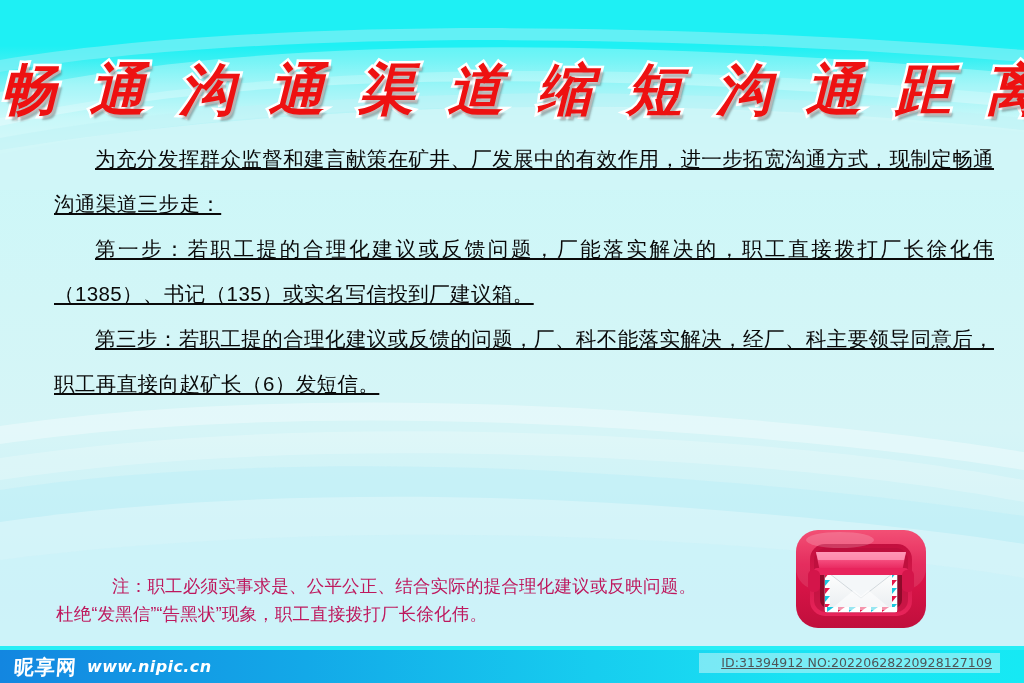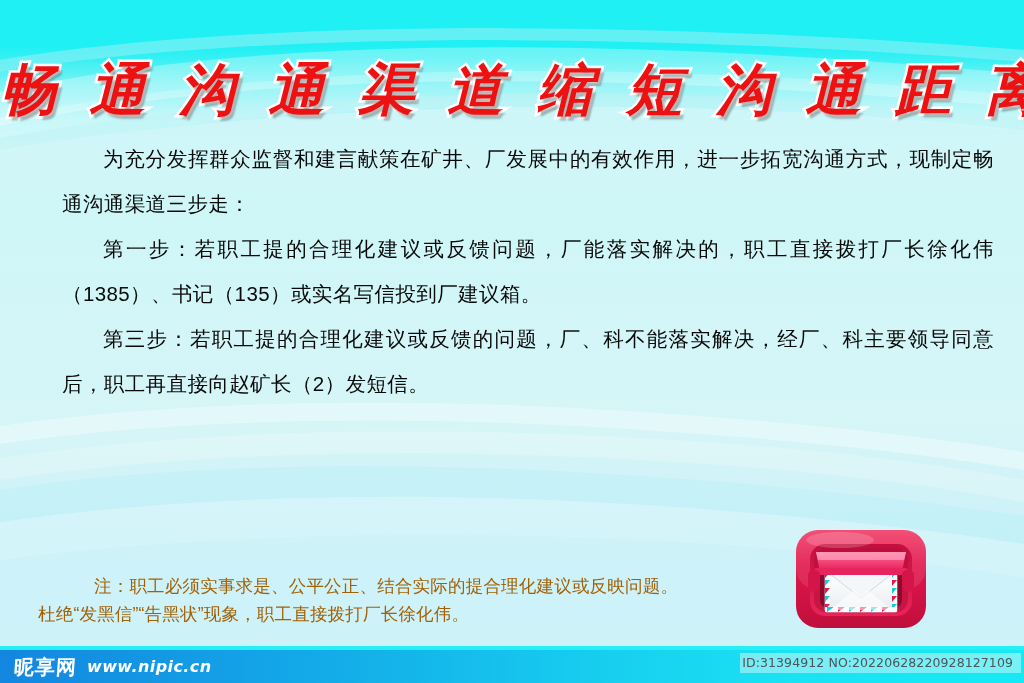--- a/index.html
+++ b/index.html
@@ -82,32 +82,33 @@
     width: 948px;
     z-index: 4;
     color: #0a0a0a;
     font-size: 20.5px;
     line-height: 45px;
     text-align: justify;
     text-justify: inter-ideograph;
     letter-spacing: 0.4px;
   }
   .body-text p {
-    margin: 0 0 0 16px;
+    margin: 0 0 0 8px;
     text-indent: 2em;
+    text-decoration: underline;
   }
 
   
   .note {
     position: absolute;
-    left: 38px;
+    left: 56px;
     top: 572px;
     width: 760px;
     z-index: 4;
-    color: #a16207;
+    color: #be185d;
     font-size: 17.5px;
     line-height: 28px;
     letter-spacing: 0.2px;
   }
   .note p { margin: 0; }
   .note .note-line1 { text-indent: 3.2em; }
 
   
   .mailbox {
     position: absolute;
@@ -157,29 +158,30 @@
     margin-left: 10px;
     font-family: "DejaVu Sans", "Liberation Sans", sans-serif;
     font-style: italic;
     font-weight: bold;
     font-size: 16px;
     color: #ffffff;
     letter-spacing: 0.4px;
   }
   .footer-id {
     position: absolute;
-    right: 3px;
+    right: 24px;
     top: 3px;
-    padding: 2px 8px 3px 2px;
+    padding: 2px 8px 3px 22px;
     background: rgba(200,245,248,0.55);
     color: #4d5558;
     font-family: "DejaVu Sans", "Liberation Sans", sans-serif;
     font-size: 12.5px;
     letter-spacing: 0.1px;
     white-space: nowrap;
+    text-decoration: underline;
   }
 </style>
 </head>
 <body>
 
 <div id="poster">
 
   <div class="bg-base"></div>
 
   <div class="wave wave-top">
@@ -207,21 +209,21 @@
     </svg>
   </div>
 
   <div class="title-wrap">
     <div class="title">畅 通 沟 通 渠 道   缩 短 沟 通 距 离</div>
   </div>
 
   <div class="body-text">
     <p>为充分发挥群众监督和建言献策在矿井、厂发展中的有效作用，进一步拓宽沟通方式，现制定畅通沟通渠道三步走：</p>
     <p>第一步：若职工提的合理化建议或反馈问题，厂能落实解决的，职工直接拨打厂长徐化伟（1385）、书记（135）或实名写信投到厂建议箱。</p>
-    <p>第三步：若职工提的合理化建议或反馈的问题，厂、科不能落实解决，经厂、科主要领导同意后，职工再直接向赵矿长（2）发短信。</p>
+    <p>第三步：若职工提的合理化建议或反馈的问题，厂、科不能落实解决，经厂、科主要领导同意后，职工再直接向赵矿长（6）发短信。</p>
   </div>
 
   <div class="note">
     <p class="note-line1">注：职工必须实事求是、公平公正、结合实际的提合理化建议或反映问题。</p>
     <p class="note-line2">杜绝“发黑信”“告黑状”现象，职工直接拨打厂长徐化伟。</p>
   </div>
 
   <div class="mailbox">
     <svg viewBox="0 0 138 108">
       <defs>

